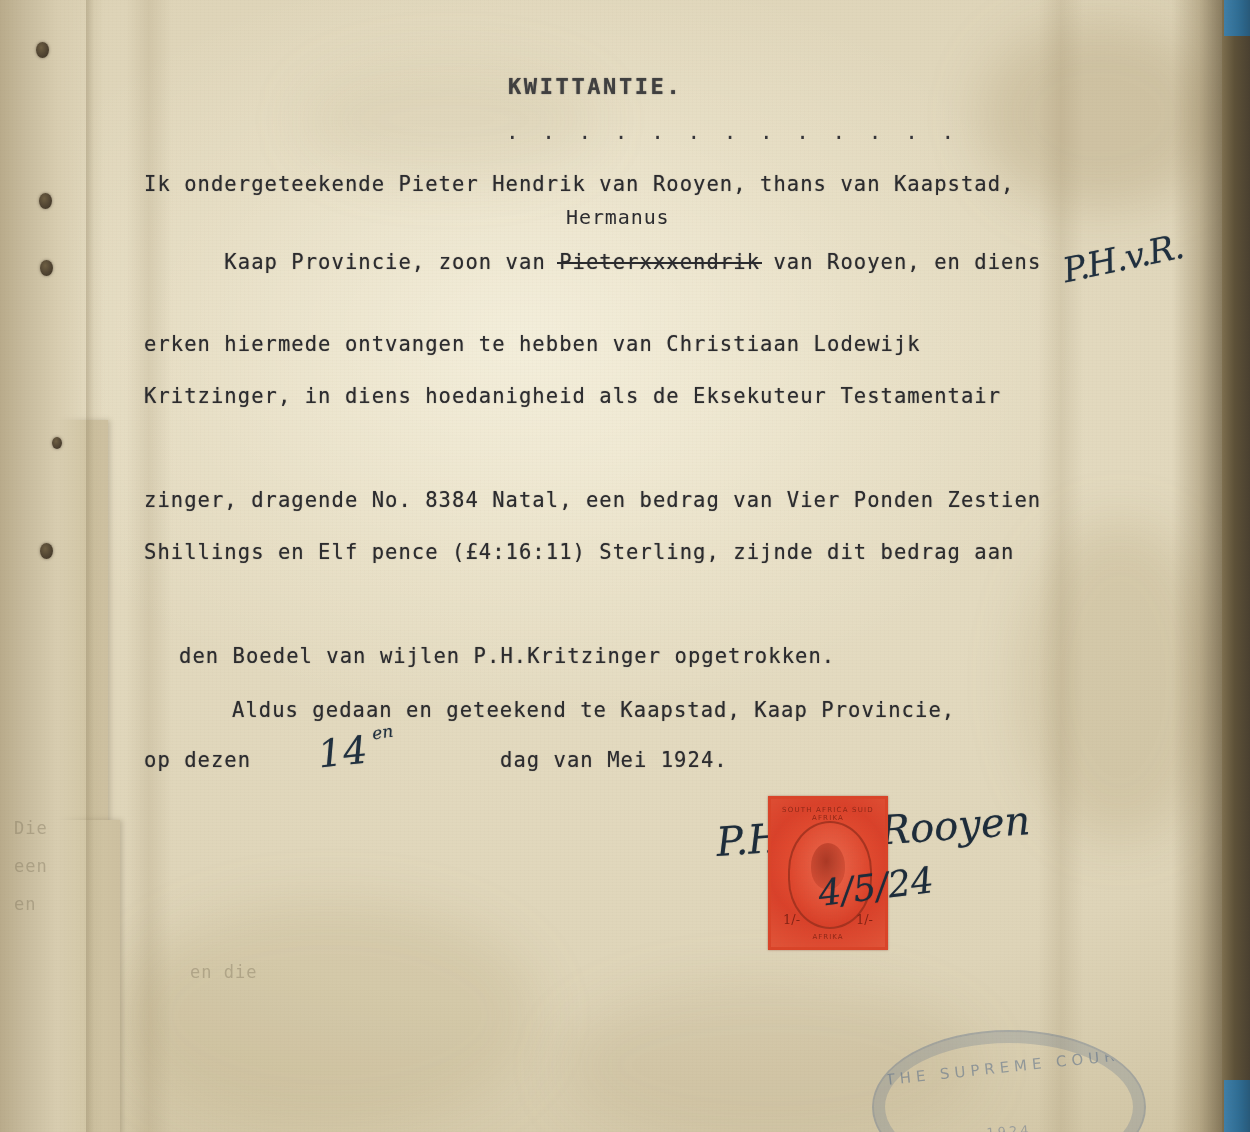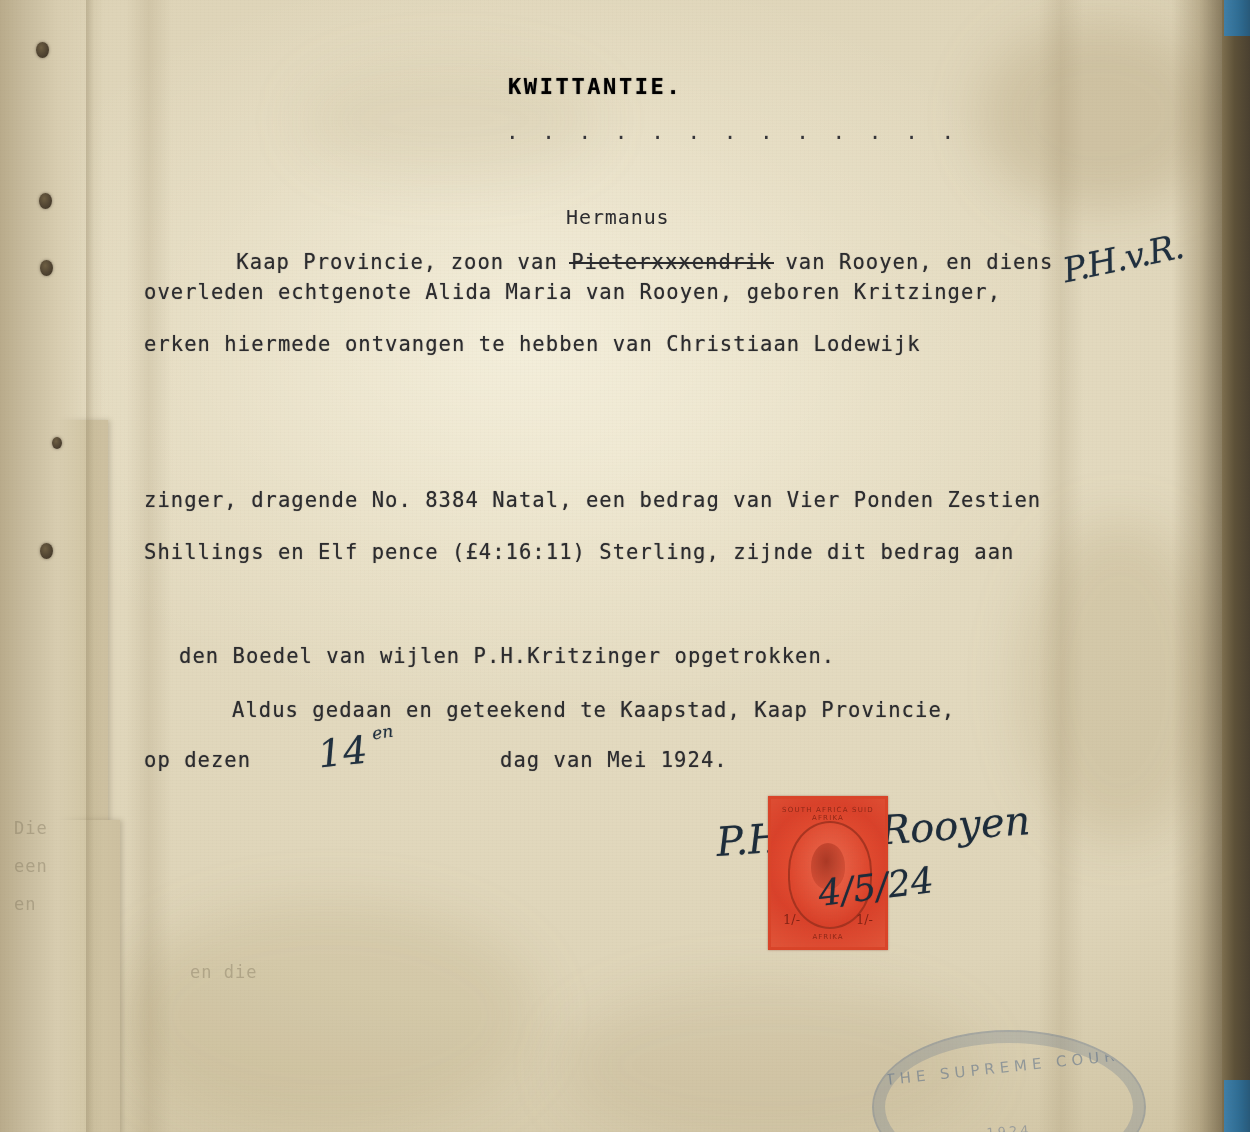--- a/index.html
+++ b/index.html
@@ -109,21 +109,21 @@
     letter-spacing: 1.05px;
     white-space: pre;
     text-shadow: 0 0 1.1px rgba(40,40,45,0.55);
   }
   .title {
     position: absolute;
     left: 508px; top: 74px;
     font-size: 22px;
     letter-spacing: 2.6px;
     font-weight: 700;
-    color: #000000;
+    color: #404040;
     text-shadow: 0 0 1.2px rgba(35,35,45,0.7);
   }
   .dots {
     position: absolute;
     left: 506px; top: 120px;
     font-size: 21px;
     letter-spacing: 5.5px;
     color: #35353a;
   }
   .insert-above {
@@ -329,27 +329,28 @@
   <div class="ghost" style="left:14px; top:894px;">en</div>
   <div class="ghost" style="left:190px; top:962px;">en die</div>
 
   <div class="doc">
 
     <div class="title">KWITTANTIE.</div>
     <div class="dots">. . . . . . . . . . . . .</div>
 
     <div class="insert-above">Hermanus</div>
 
-
-    <div class="tline" style="left:156px; top:226px;">
+    <div class="tline" style="left:144px; top:172px;">Ik ondergeteekende Pieter Hendrik van Rooyen, thans van Kaapstad,</div>
+
+    <div class="tline" style="left:144px; top:226px;">
       <span>Kaap Provincie, zoon van </span><span class="struck">Pieterxxxendrik</span><span> van Rooyen, en diens</span>
     </div>
 
-    <div class="tline" style="left:144px; top:280px;">overleden echtgenote Alida Maria van Rooyen, geboren Kritzinger,</div>
     <div class="tline" style="left:144px; top:332px;">erken hiermede ontvangen te hebben van Christiaan Lodewijk</div>
+    <div class="tline" style="left:144px; top:384px;">Kritzinger, in diens hoedanigheid als de Eksekuteur Testamentair</div>
     <div class="tline" style="left:144px; top:488px;">zinger, dragende No. 8384 Natal, een bedrag van Vier Ponden Zestien</div>
     <div class="tline" style="left:144px; top:540px;">Shillings en Elf pence (£4:16:11) Sterling, zijnde dit bedrag aan</div>
     <div class="tline" style="left:144px; top:644px;margin-left:35px;">den Boedel van wijlen P.H.Kritzinger opgetrokken.</div>
 
     <div class="tline" style="left:232px; top:698px;">Aldus gedaan en geteekend te Kaapstad, Kaap Provincie,</div>
     <div class="tline" style="left:144px; top:748px;">op dezen</div>
     <div class="tline" style="left:500px; top:748px;">dag van Mei 1924.</div>
   </div>
 
   <div class="hand hand-initials">P.H.v.R.</div>

